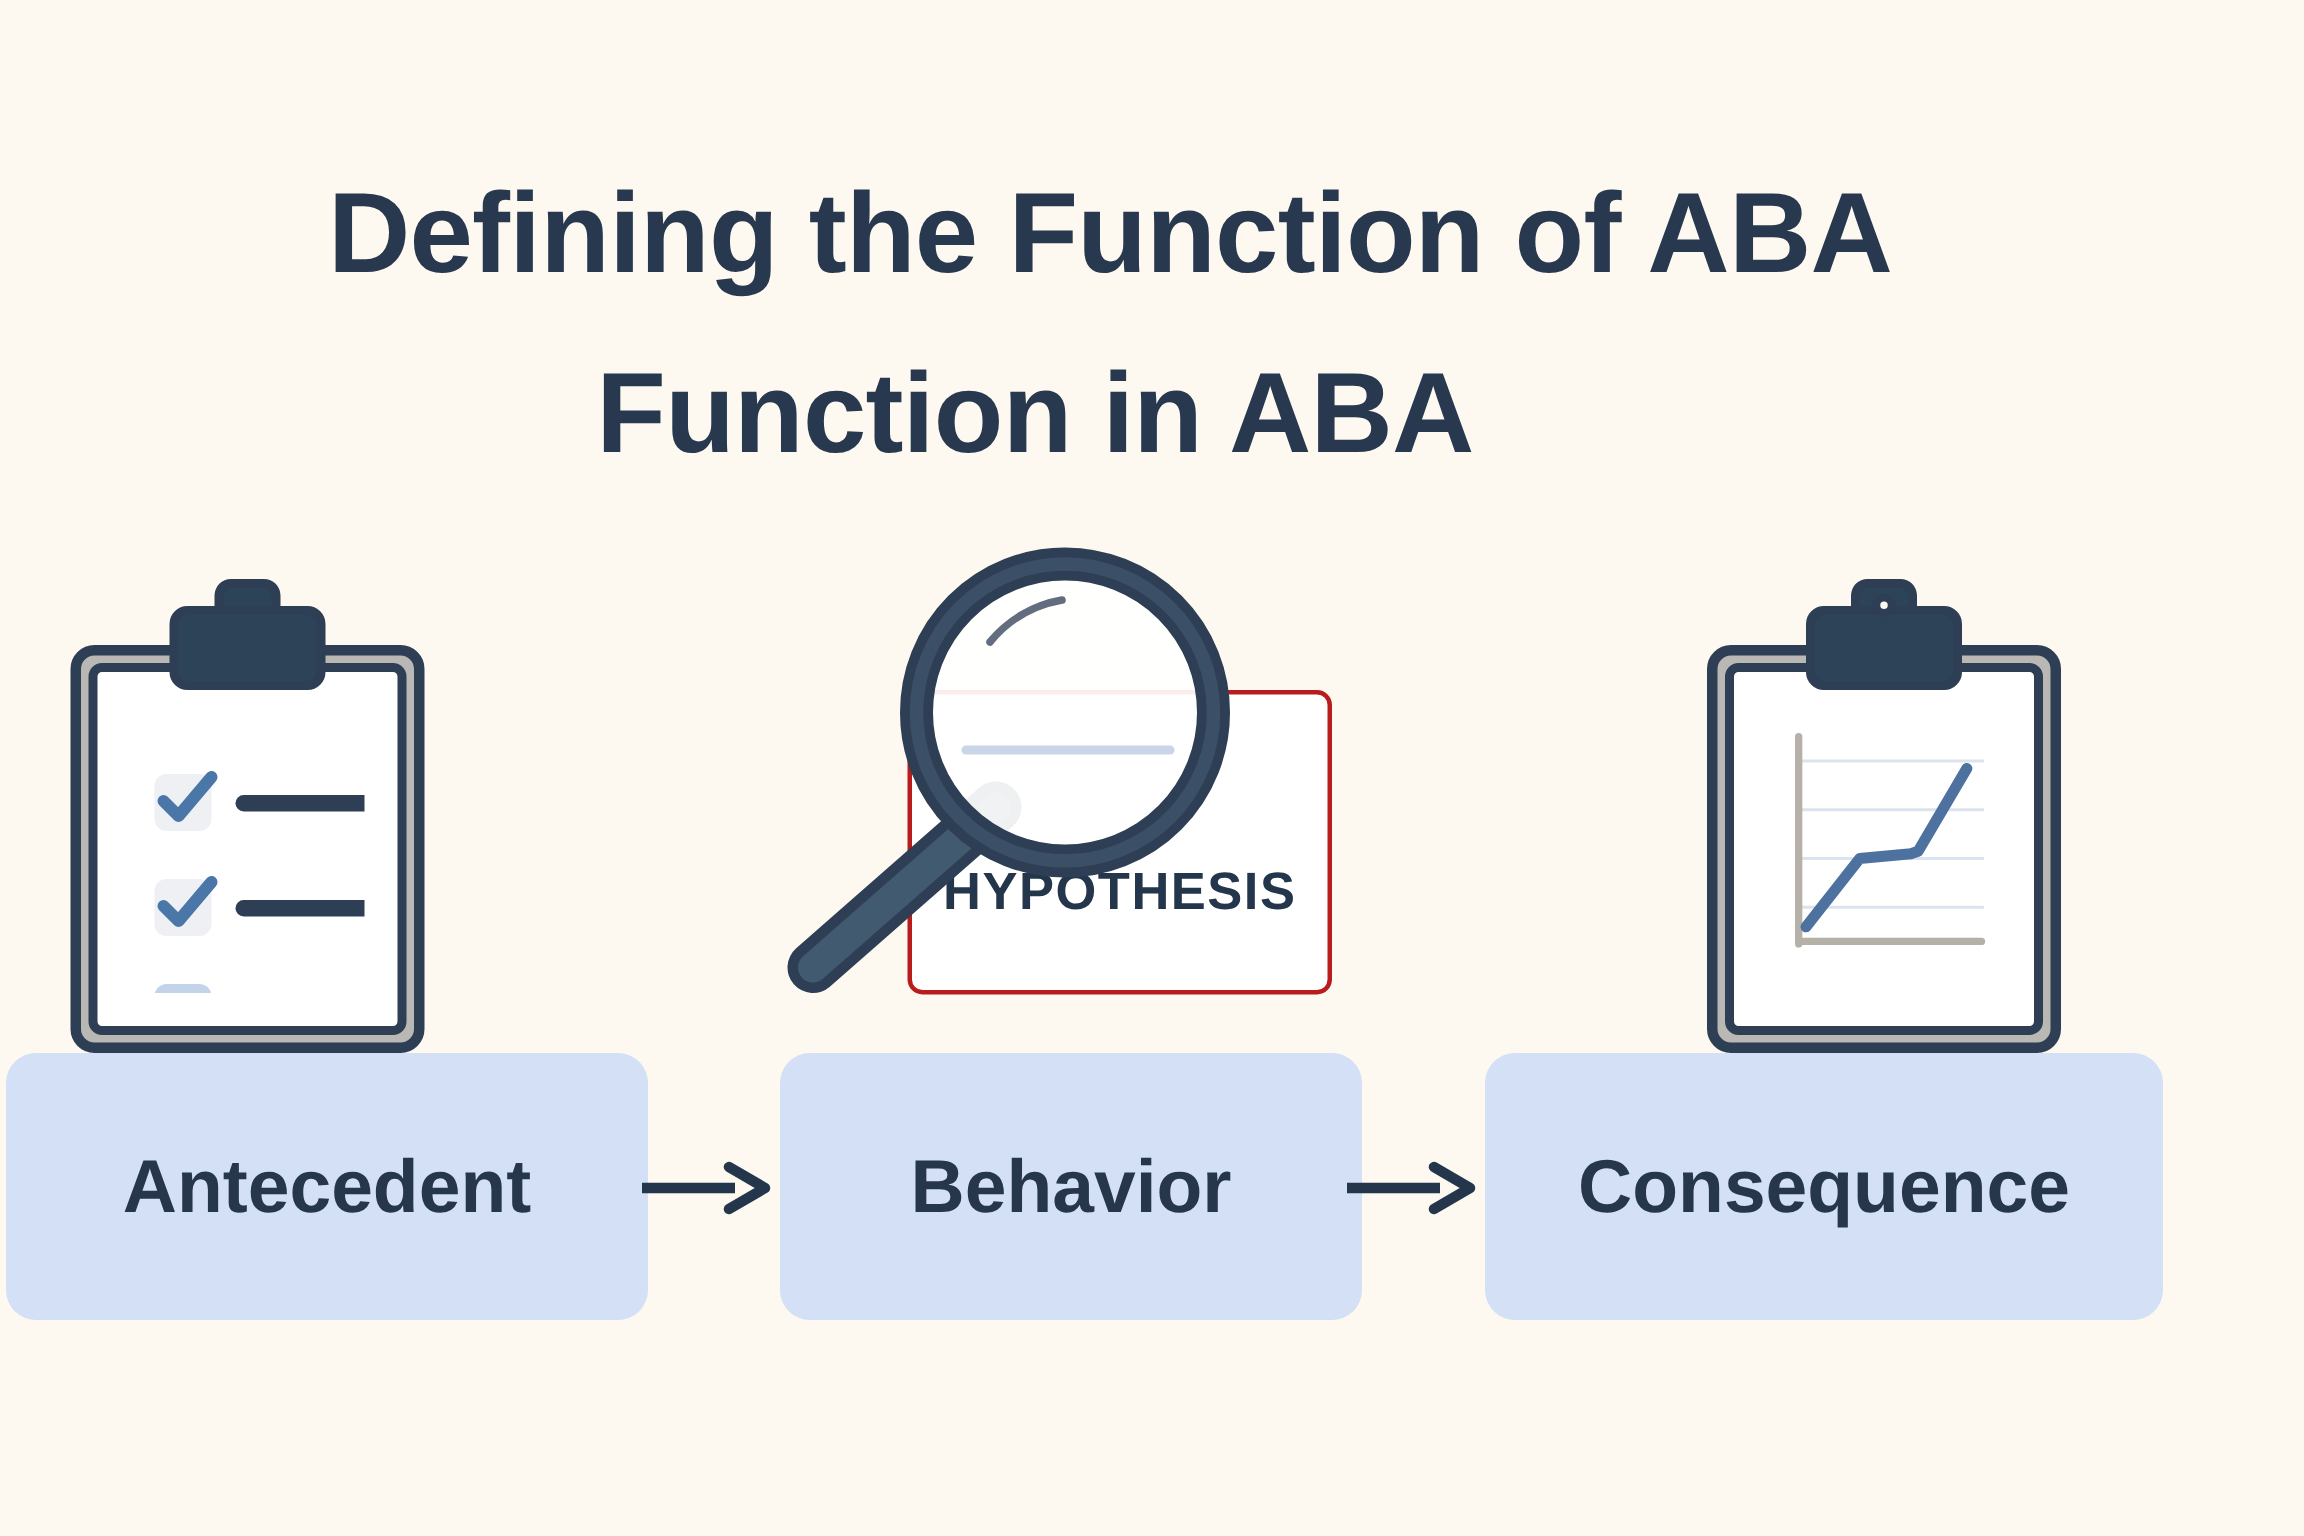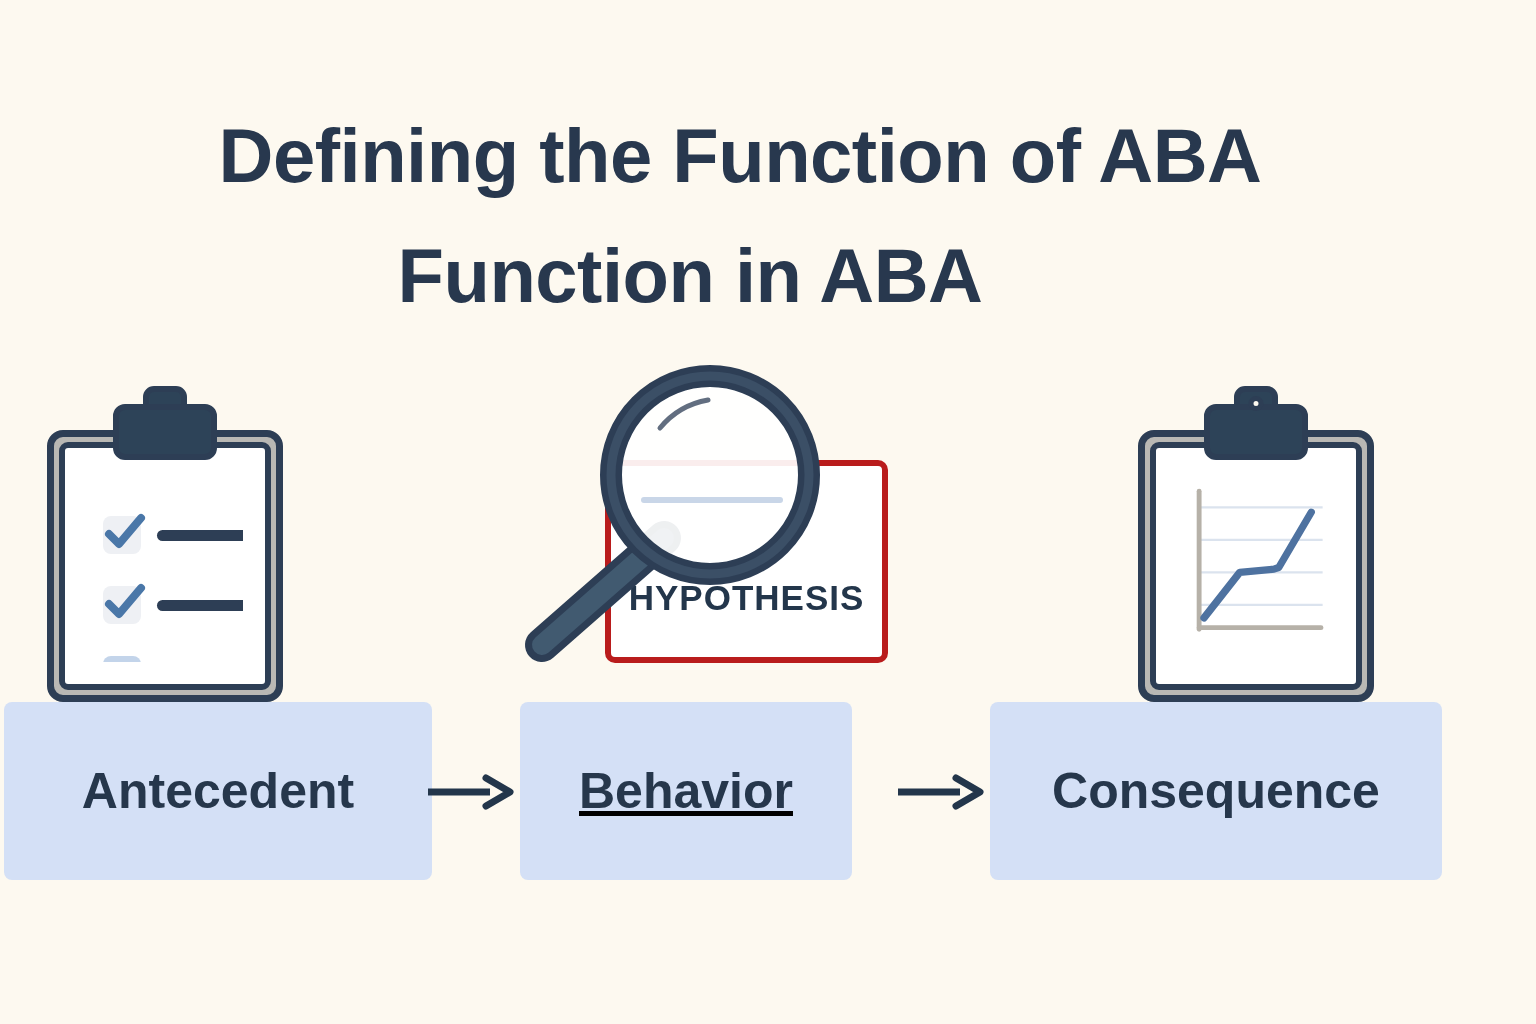--- a/index.html
+++ b/index.html
@@ -171,21 +171,21 @@
     width: 400px;
     height: 330px;
   }
   .hypo-card {
     position: absolute;
     left: 93px;
     top: 110px;
     width: 283px;
     height: 203px;
     background: #ffffff;
-    border: 6px solid #b91c1c;
+    border: 3px solid #b91c1c;
     border-radius: 10px;
     box-sizing: border-box;
     z-index: 1;
   }
   .hypo-label {
     position: absolute;
     left: 0;
     right: 0;
     top: 112px;
     text-align: center;
@@ -210,21 +210,21 @@
     left: 0;
     top: 702px;
     width: 1536px;
     height: 180px;
   }
   .abc-box {
     position: absolute;
     top: 0;
     height: 178px;
     background: #d4e0f6;
-    border-radius: 8px;
+    border-radius: 20px;
     display: flex;
     align-items: center;
     justify-content: center;
   }
   .abc-label {
     color: #26374c;
     font-family: "Liberation Sans", sans-serif;
     font-weight: bold;
     font-size: 50px;
     white-space: nowrap;
@@ -327,21 +327,21 @@
 
     <div class="abc-box" style="left:4px; width:428px;">
       <span class="abc-label">Antecedent</span>
     </div>
 
     <svg class="abc-arrow" style="left:424px;" viewBox="0 0 90 40">
       <line x1="4" y1="20" x2="66" y2="20" stroke="#23364b" stroke-width="7"></line>
       <path d="M62 6 L86 20 L62 34" fill="none" stroke="#23364b" stroke-width="7" stroke-linecap="round" stroke-linejoin="round"></path>
     </svg>
 
-    <div class="abc-box" style="left:520px; width:332px;text-decoration:underline;">
+    <div class="abc-box" style="left:520px; width:388px;">
       <span class="abc-label">Behavior</span>
     </div>
 
     <svg class="abc-arrow" style="left:894px;" viewBox="0 0 90 40">
       <line x1="4" y1="20" x2="66" y2="20" stroke="#23364b" stroke-width="7"></line>
       <path d="M62 6 L86 20 L62 34" fill="none" stroke="#23364b" stroke-width="7" stroke-linecap="round" stroke-linejoin="round"></path>
     </svg>
 
     <div class="abc-box" style="left:990px; width:452px;">
       <span class="abc-label">Consequence</span>

